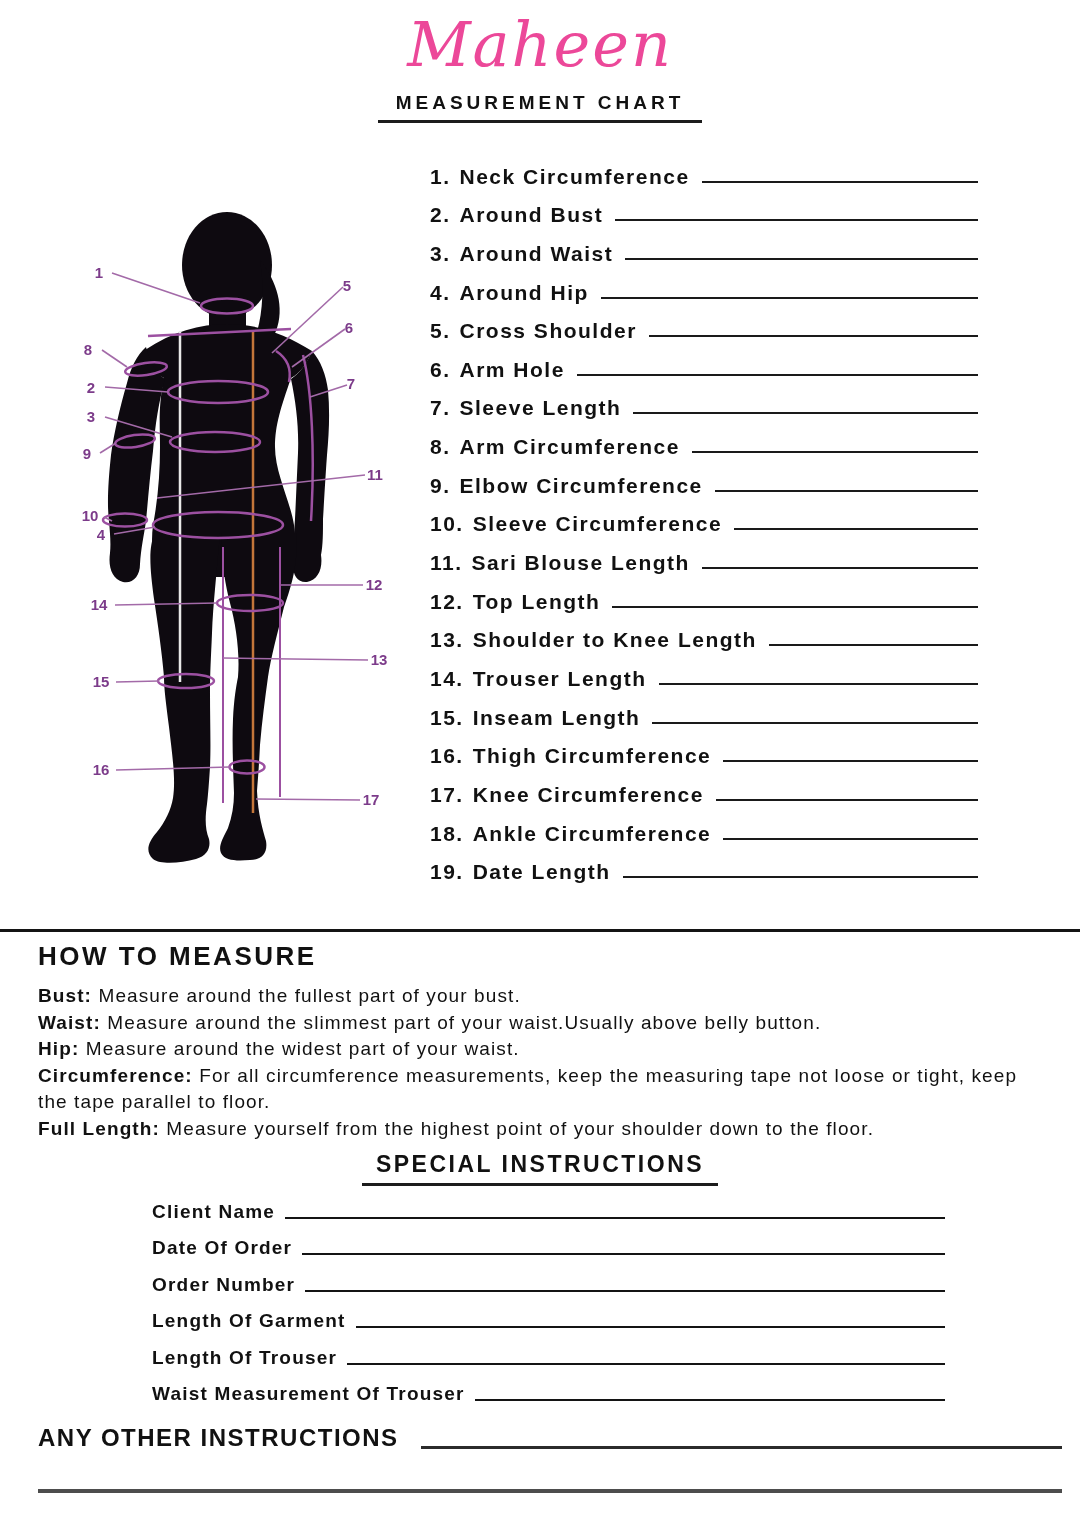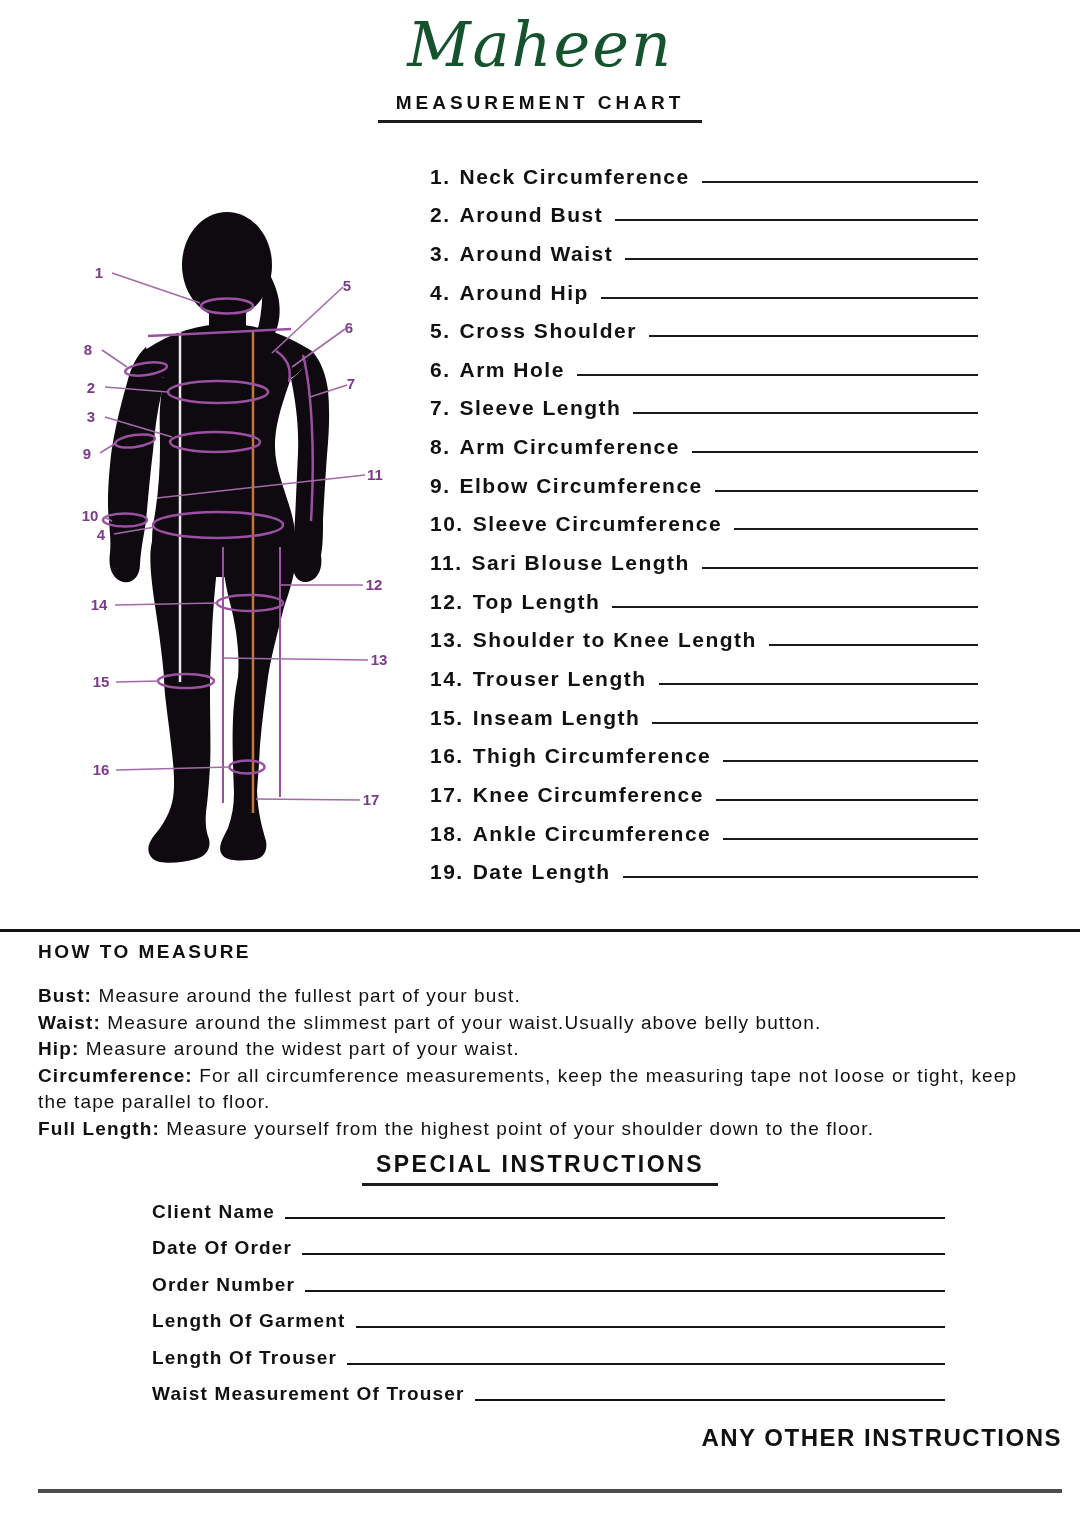--- a/index.html
+++ b/index.html
@@ -1,51 +1,51 @@
 <!DOCTYPE html>
 <html><head>
 <meta charset="utf-8">
 <style>
   html,body{margin:0;padding:0;background:#ffffff;}
   .page{position:relative;width:1080px;height:1528px;background:#ffffff;overflow:hidden;
         font-family:"Liberation Sans",sans-serif;color:#111;}
 
   .logo{position:absolute;top:8px;left:0;width:100%;text-align:center;
         font-family:"DejaVu Serif",serif;font-style:italic;font-weight:400;
-        font-size:62px;letter-spacing:2px;color:#14532d;}
+        font-size:62px;letter-spacing:2px;color:#ec4899;}
 
   .title-wrap{position:absolute;top:92px;left:0;width:100%;text-align:center;}
   .title{display:inline-block;font-size:19px;font-weight:700;letter-spacing:4px;
          padding:0 18px 6px 18px;border-bottom:3px solid #1c1c1c;}
 
   .mlist{position:absolute;left:430px;top:150px;width:548px;}
   .mrow{display:flex;align-items:flex-end;height:38.65px;
         font-size:21px;font-weight:700;letter-spacing:1.5px;white-space:nowrap;}
   .mnum{margin-right:9px;}
   .mline{flex:1;border-bottom:2px solid #1a1a1a;margin:0 0 6px 12px;min-width:40px;}
 
   .figure{position:absolute;left:60px;top:205px;width:340px;height:700px;}
 
   .divider{position:absolute;left:0;top:929px;width:1080px;height:3px;background:#141414;}
 
   .howto{position:absolute;left:38px;top:941px;width:1012px;}
-  .howto h2{margin:0 0 20px 0;font-size:19px;font-weight:700;letter-spacing:2.5px;}
+  .howto h2{margin:0 0 11px 0;font-size:26px;font-weight:700;letter-spacing:2.5px;}
   .howto p{margin:0;font-size:19px;line-height:26.5px;letter-spacing:1.1px;font-weight:400;}
   .howto p b{font-weight:700;}
 
   .special-wrap{position:absolute;top:1138px;left:0;width:100%;text-align:center;margin-top:13px;}
   .special{display:inline-block;font-size:23px;font-weight:700;letter-spacing:2.5px;
            padding:0 14px 5px 14px;border-bottom:3px solid #1c1c1c;}
 
   .fields{position:absolute;left:152px;top:1186px;width:793px;}
   .frow{display:flex;align-items:flex-end;height:36.5px;
         font-size:19px;font-weight:700;letter-spacing:1.2px;white-space:nowrap;}
   .fline{flex:1;border-bottom:2.5px solid #141414;margin:0 0 4px 10px;}
 
-  .other{position:absolute;left:38px;top:1424px;width:1024px;display:flex;align-items:flex-end;flex-direction:column;}
+  .other{position:absolute;left:38px;top:1424px;width:1024px;display:flex;align-items:flex-end;}
   .other-label{font-size:24px;font-weight:700;letter-spacing:1.5px;white-space:nowrap;}
   .other-line{flex:1;border-bottom:3px solid #2b2b2b;margin:0 0 3px 22px;}
 
   .bottom-line{position:absolute;left:38px;top:1489px;width:1024px;height:4px;background:#4d4d4d;}
 
   svg text{font-family:"Liberation Sans",sans-serif;font-weight:700;font-size:15px;}
 </style>
 </head>
 <body>
 

